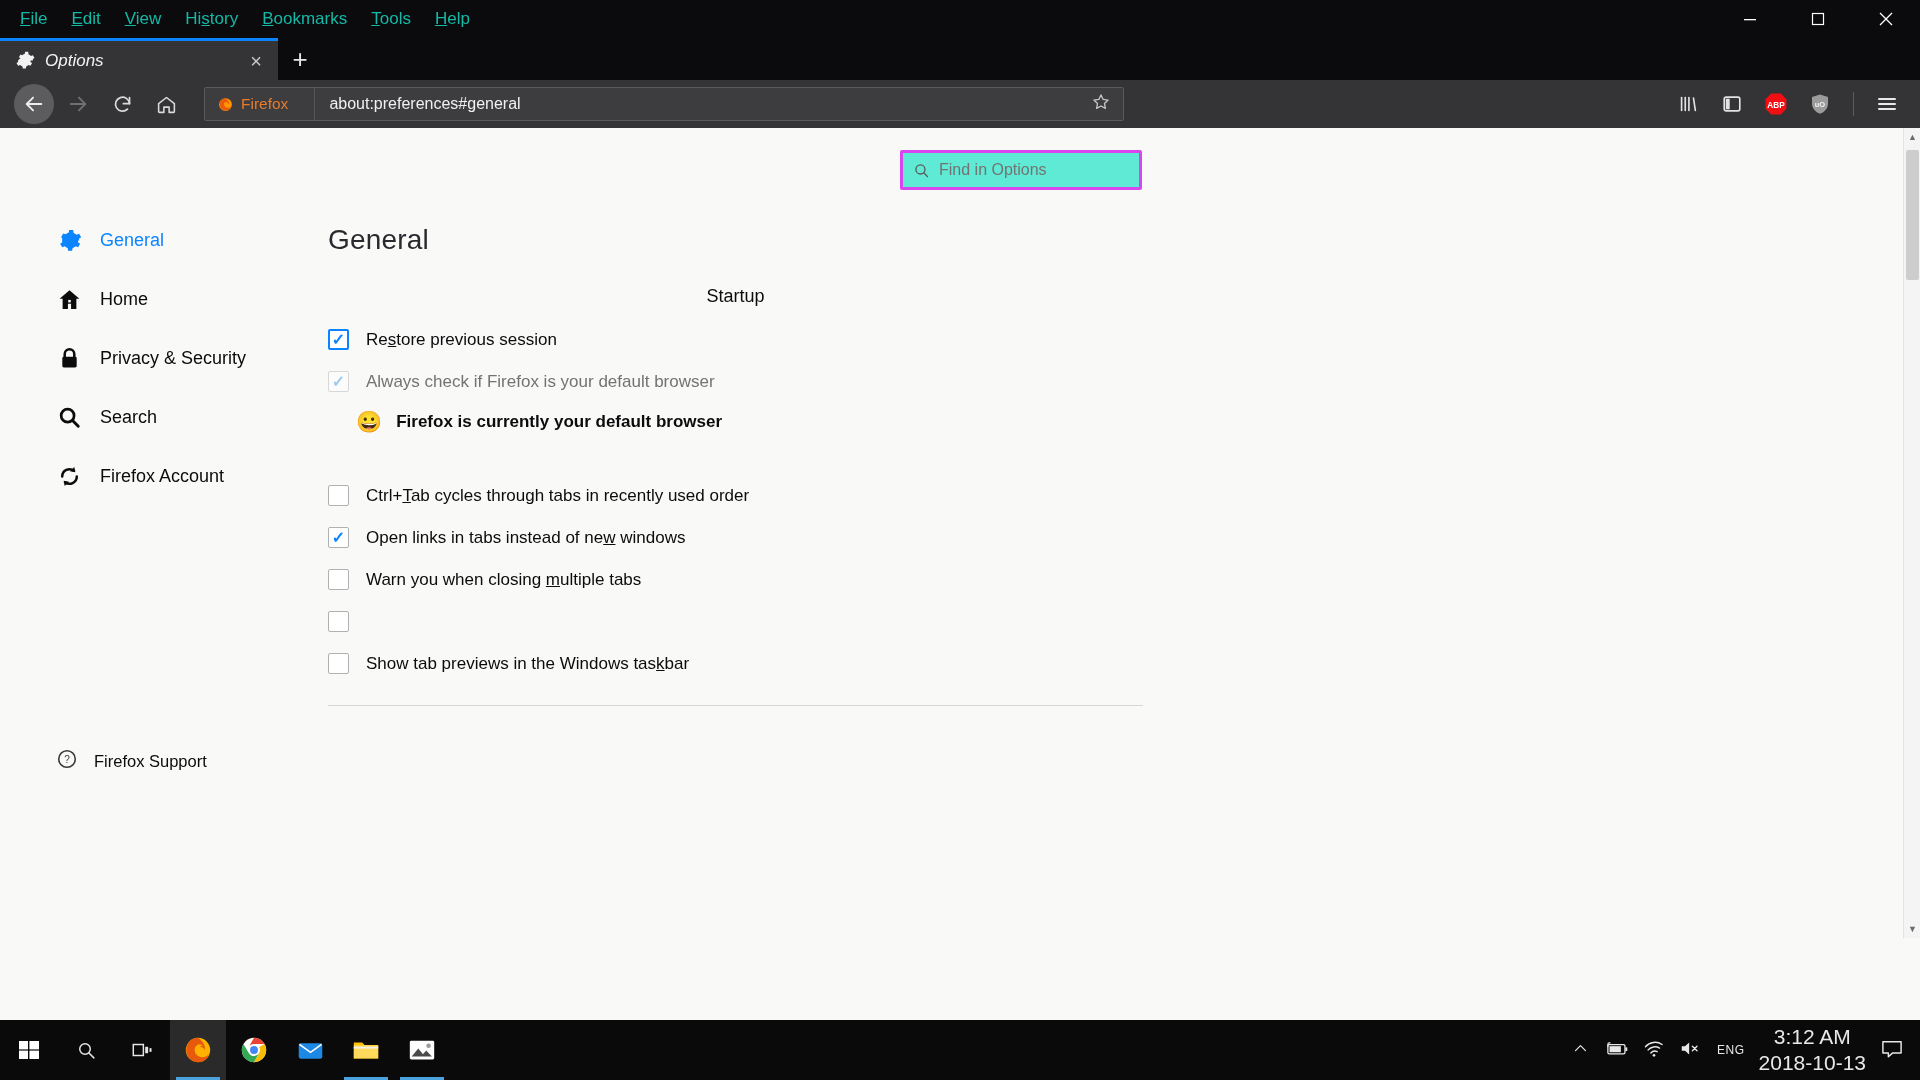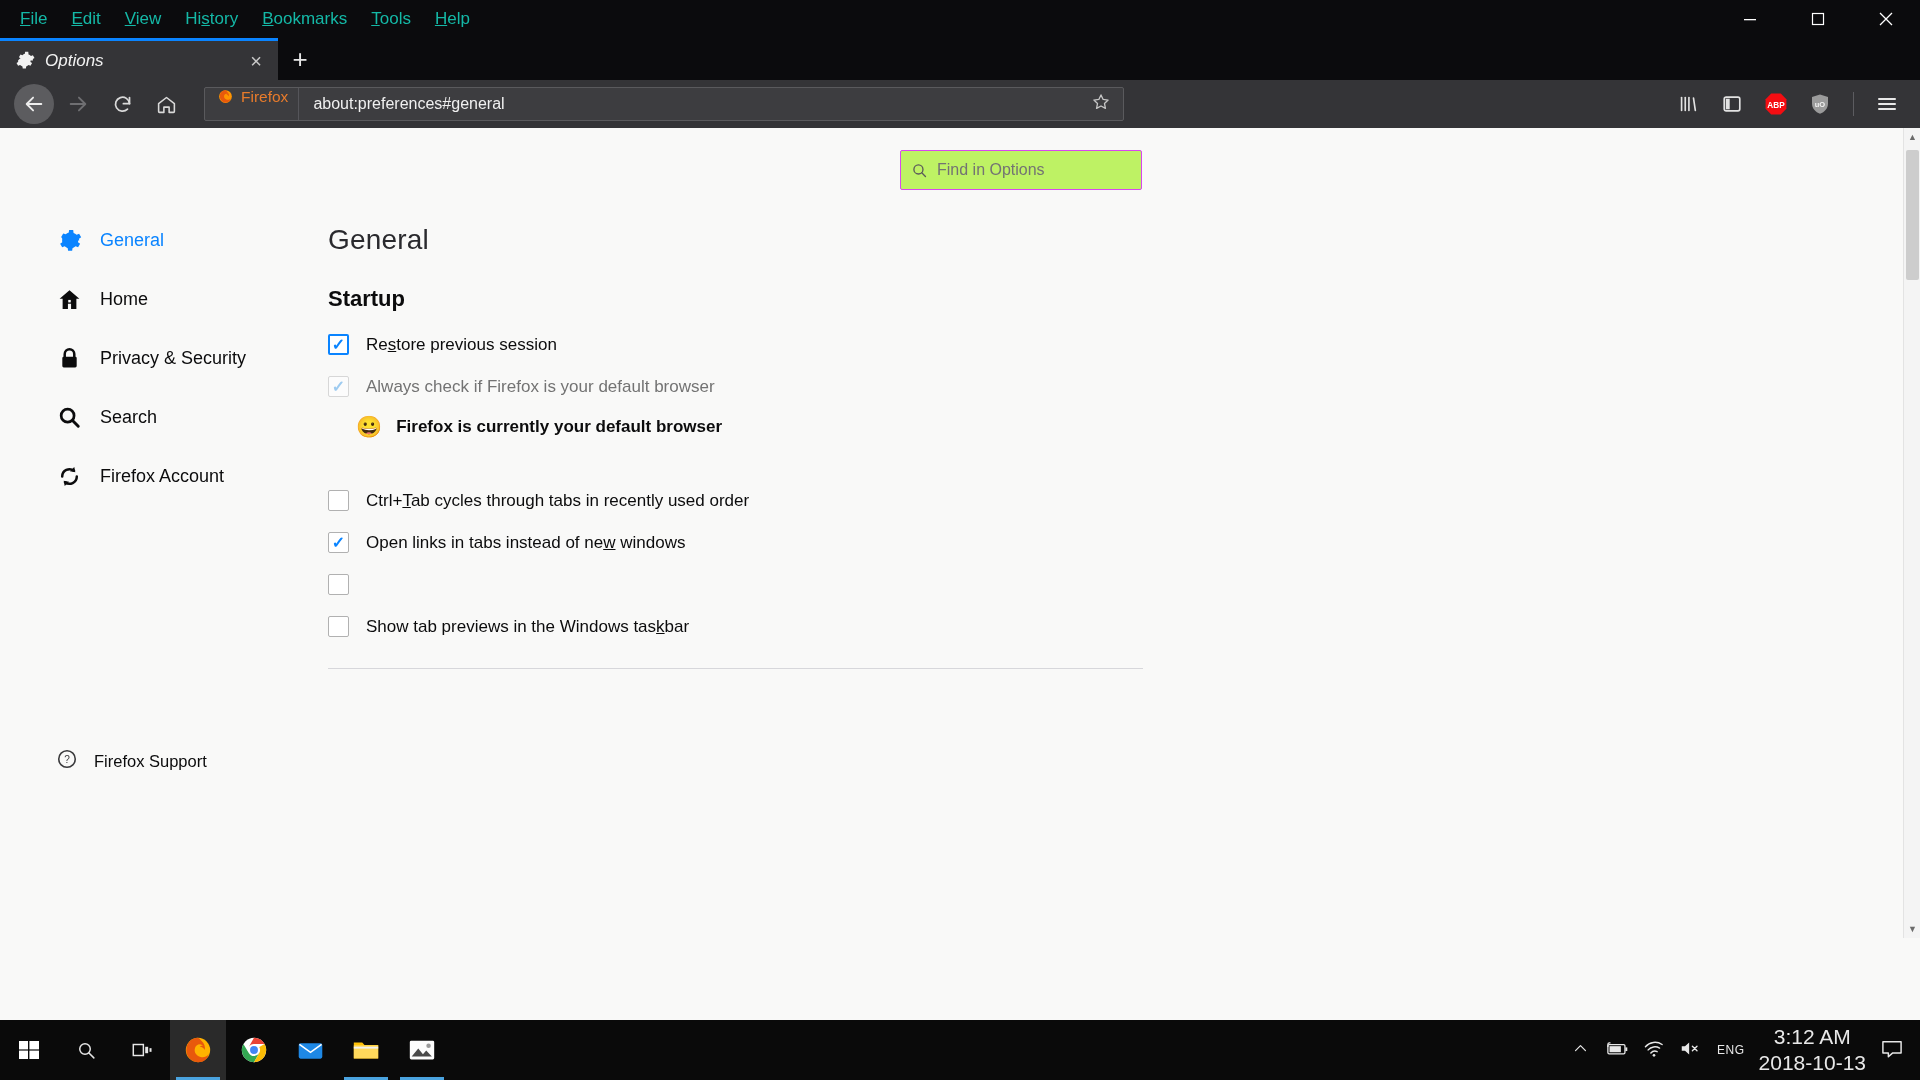--- a/index.html
+++ b/index.html
@@ -63,22 +63,22 @@
   }
   .navbtn.back { background: #5c5c5f; color: #e9e9e9; }
   .navbtn.fwd { color: #757578; }
 
   .urlbar {
     flex: 1; height: 34px; margin-left: 14px; margin-right: 14px;
     background: #3d3d40; border: 1px solid #5a5a5d; border-radius: 2px;
     display: flex; align-items: center; max-width: 920px;
   }
   .identity {
-    display: flex; gap: 7px;
-    padding: 0 10px 0 12px; height: 100%;
+    display: flex; align-items: center; gap: 7px;
+    padding: 0 26px 0 12px; height: 100%;
     border-right: 1px solid #55555a;
   }
   .identity .ff-name { color: #e87b2b; font-size: 15.5px; }
   .url-text {
     flex: 1; padding-left: 14px; color: #f0f0f0; font-size: 16px;
     white-space: nowrap; overflow: hidden;
   }
   .star { padding: 0 12px; color: #c2c2c2; }
 
   .toolbar-icons { display: flex; align-items: center; gap: 6px; margin-left: auto; }
@@ -108,21 +108,21 @@
     position: absolute; left: 2px; width: 13px; top: 22px; height: 130px;
     background: #cdcdcd; border-radius: 2px;
   }
 
   .findbox-wrap {
     position: absolute; top: 22px; left: 900px;
     width: 242px; height: 40px;
   }
   .findbox {
     width: 100%; height: 100%;
-    border: 1px solid #d946ef; border-radius: 2px; background: #bef264;
+    border: 3px solid #d946ef; border-radius: 2px; background: #5eead4;
     display: flex; align-items: center; gap: 9px; padding: 0 10px;
   }
   .findbox .ph { color: #737373; font-size: 16px; }
 
   
   .sidenav {
     position: absolute; top: 90px; left: 50px; width: 250px;
   }
   .nav-item {
     display: flex; align-items: center; gap: 18px;
@@ -140,21 +140,21 @@
 
   
   .pane {
     position: absolute; top: 96px; left: 328px; width: 815px;
   }
   .pane h1 {
     font-size: 28px; font-weight: 400; color: #2a2a2e; margin-bottom: 30px;
     letter-spacing: .2px;
   }
   .group-title {
-    font-size: 22px; font-weight: bold; color: #0c0c0d; margin-bottom: 17px;
+    font-size: 18px; font-weight: normal; color: #0c0c0d; margin-bottom: 17px; text-align: center;
   }
   .cbrow {
     display: flex; align-items: center; gap: 17px; height: 31px; margin-bottom: 11px;
   }
   .cb {
     width: 21px; height: 21px; border: 1px solid #b1b1b1; border-radius: 2px;
     background: #fff; flex: none; display: flex; align-items: center; justify-content: center;
   }
   .cb.on { border-color: #b1b1b1; }
   .cb.on.focus { border-color: #0a84ff; border-width: 2px; }
@@ -432,20 +432,24 @@
       <span class="cb-label"><span>Ctrl+</span><u>T</u><span>ab cycles through tabs in recently used order</span></span>
     </div>
 
     <div class="cbrow">
       <span class="cb on">
         <span class="tick">✓</span>
       </span>
       <span class="cb-label"><span>Open links in tabs instead of ne</span><u>w</u><span> windows</span></span>
     </div>
 
+    <div class="cbrow">
+      <span class="cb"></span>
+      <span class="cb-label"><span>Warn you when closing </span><u>m</u><span>ultiple tabs</span></span>
+    </div>
 
     <div class="cbrow">
       <span class="cb"></span>
     </div>
 
     <div class="cbrow">
       <span class="cb"></span>
       <span class="cb-label"><span>Show tab previews in the Windows tas</span><u>k</u><span>bar</span></span>
     </div>
 

